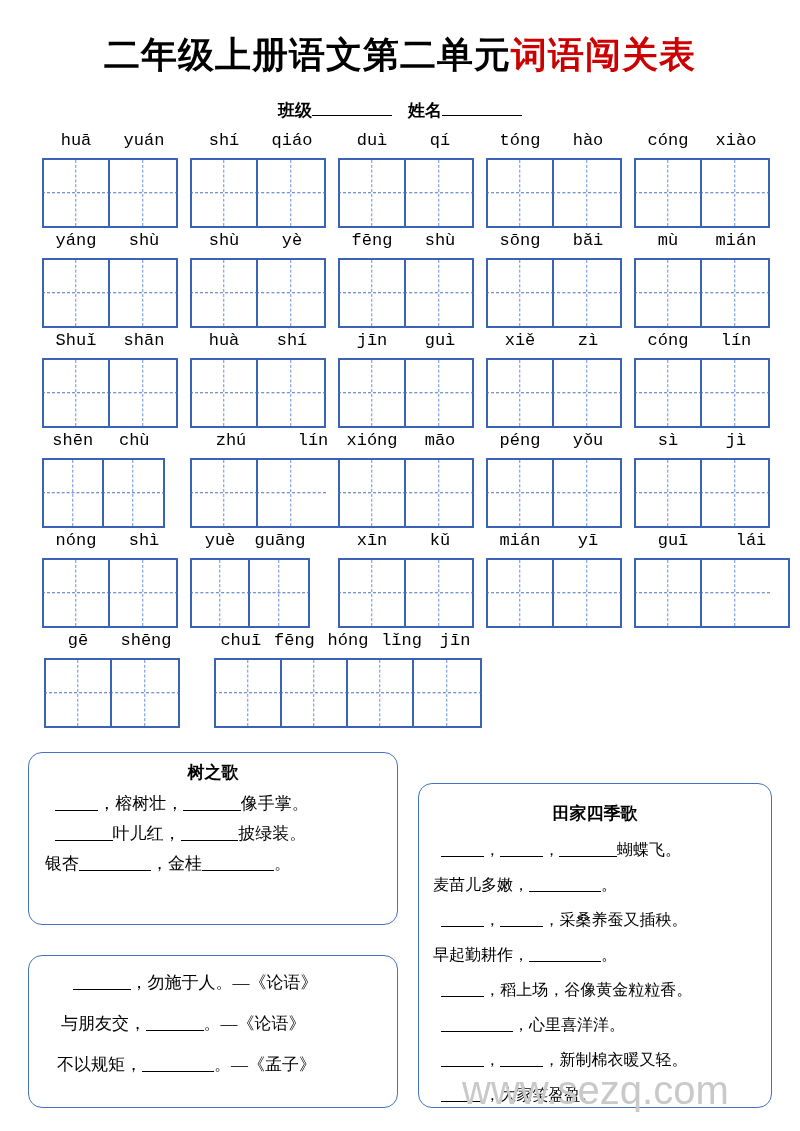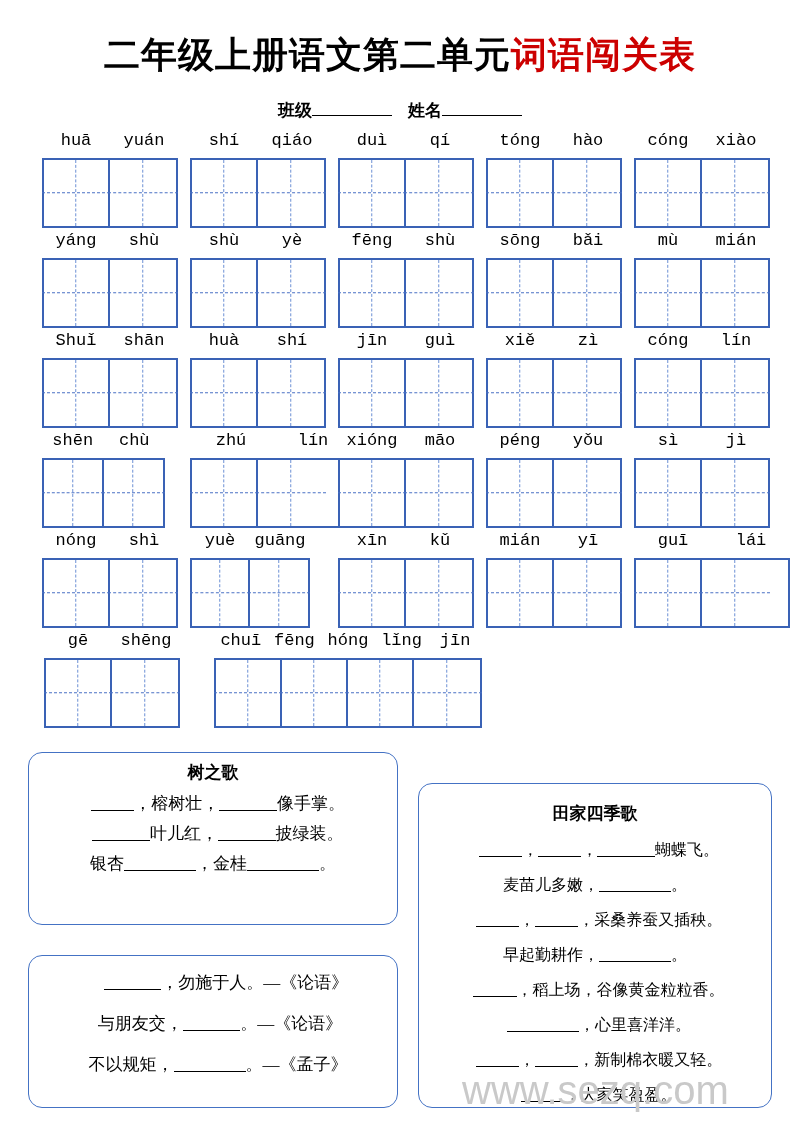--- a/index.html
+++ b/index.html
@@ -121,21 +121,20 @@
   .box-title {
     text-align: center;
     font-size: 17px;
     font-weight: bold;
     line-height: 22px;
     margin-top: 9px;
     white-space: nowrap;
   }
   .poem-lines {
     padding: 0 14px;
-    text-align: center;
   }
   .poem-line {
     font-size: 17px;
     line-height: 21px;
     white-space: nowrap;
     margin-top: 8px;
   }
   .u {
     display: inline-block;
     border-bottom: 1.3px solid #000;

